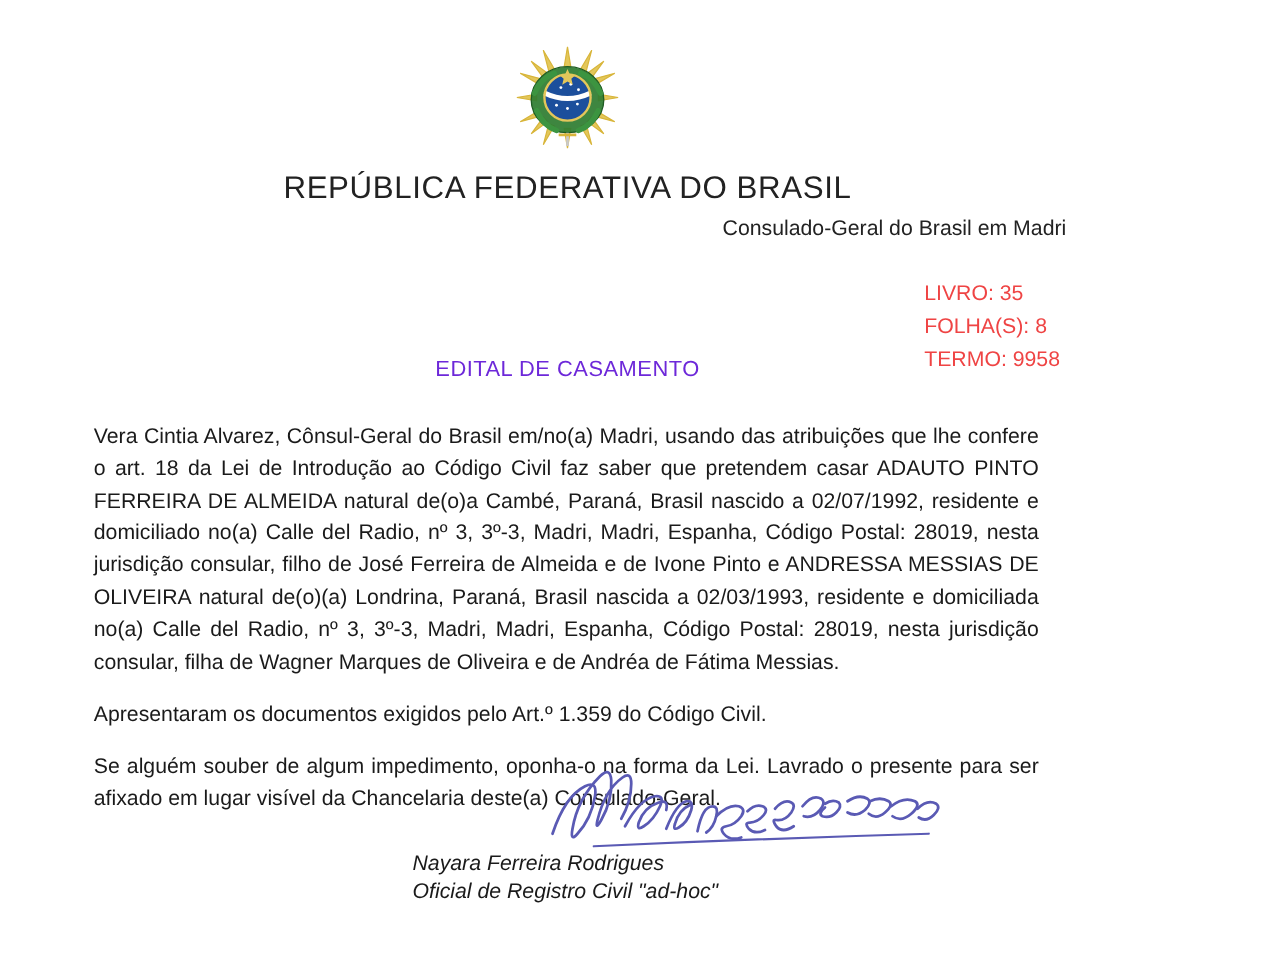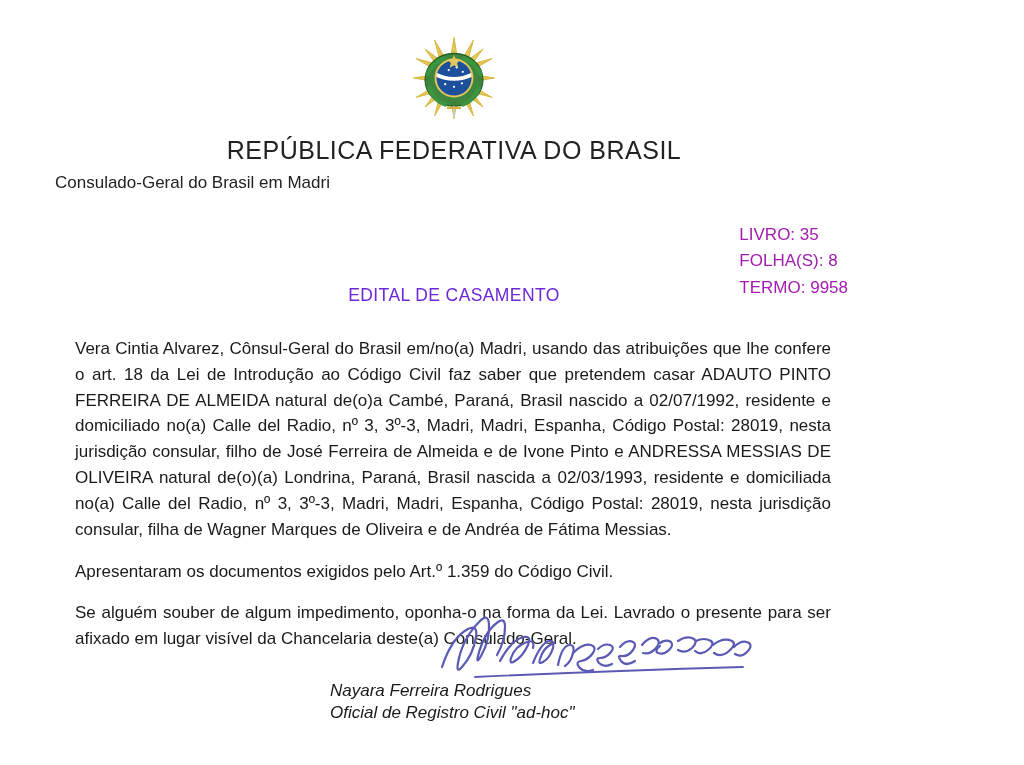--- a/index.html
+++ b/index.html
@@ -45,34 +45,34 @@
 
   
   .republic-title {
     text-align: center;
     font-size: 25px;
     letter-spacing: 0.5px;
     color: #222;
     margin-top: 14px;
   }
   .consulate-sub {
-    text-align: left;
+    text-align: right;
     font-size: 17px;
     color: #222;
     margin-top: 8px;
   }
 
   
   .meta-block {
     position: absolute;
     right: 60px;
     top: 222px;
     font-size: 17px;
     line-height: 1.55;
-    color: #a21caf;
+    color: #ef4444;
     text-align: left;
   }
   .meta-row {
     white-space: nowrap;
   }
 
   
   .edital-title {
     text-align: center;
     font-size: 17.5px;

